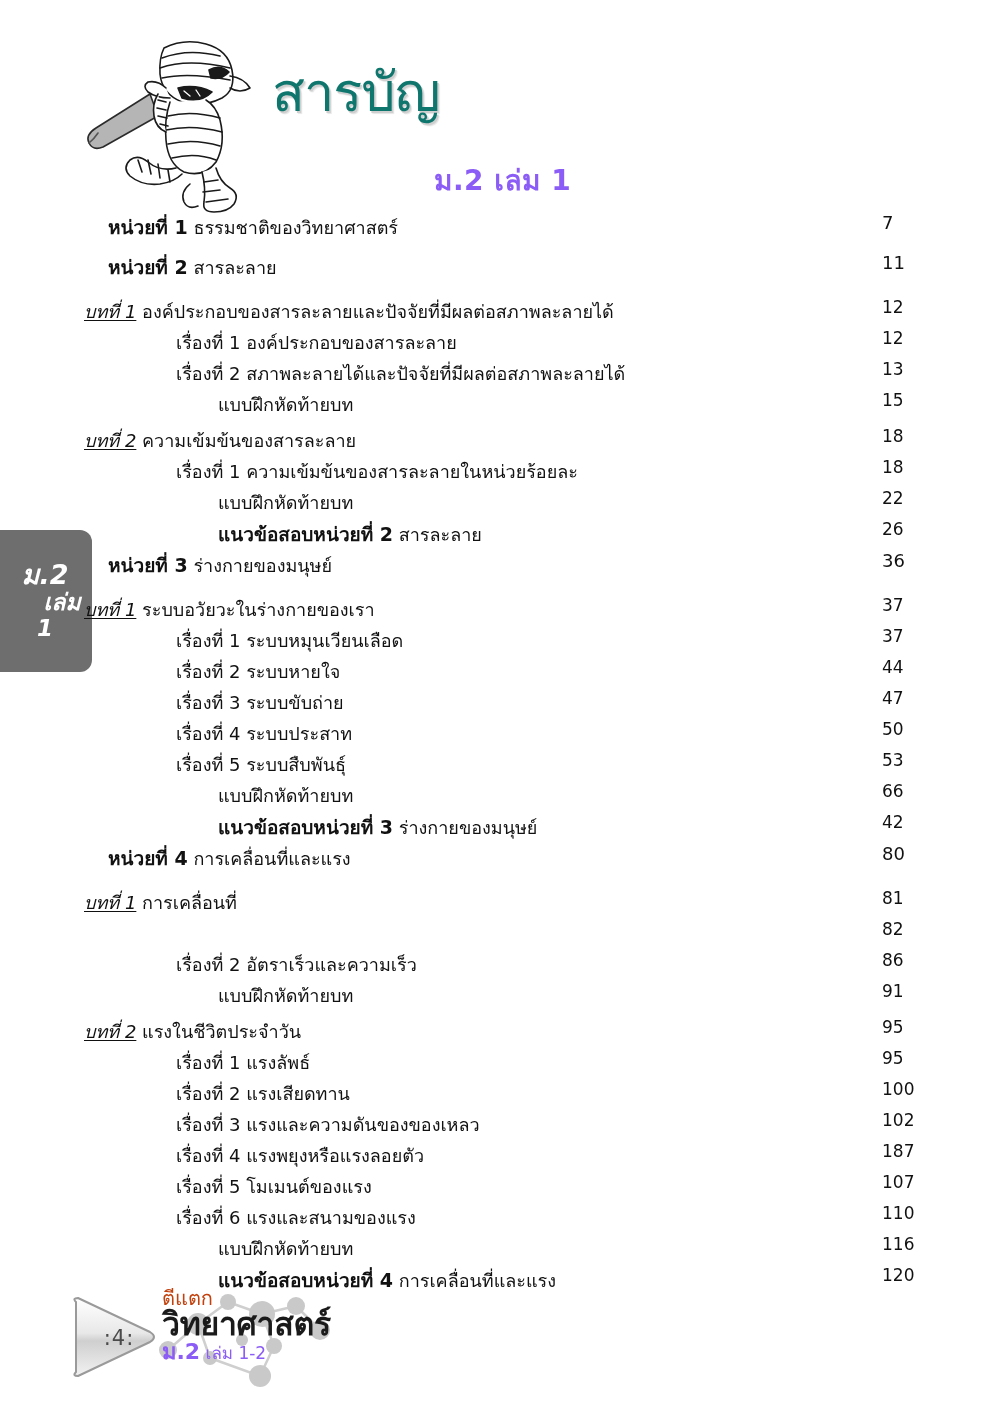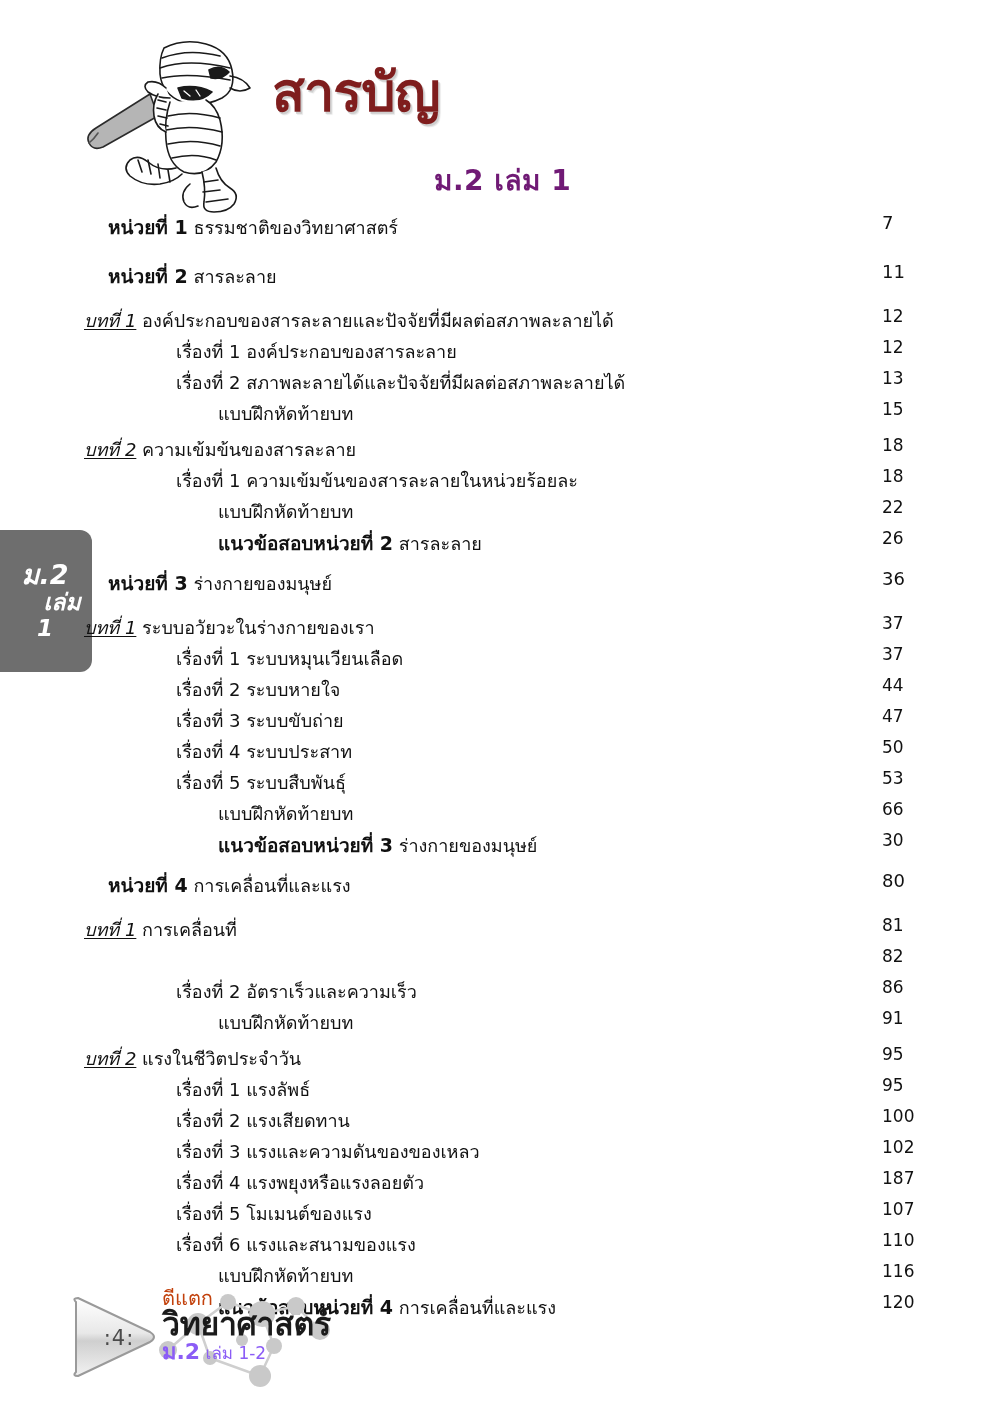--- a/index.html
+++ b/index.html
@@ -24,33 +24,33 @@
   }
   .mascot {
     position: absolute;
     left: 72px; top: 36px;
     width: 198px; height: 180px;
   }
   .toc-title {
     position: absolute;
     left: 272px; top: 66px;
     font-size: 54px;
-    font-weight: 700;
+    font-weight: 400;
     letter-spacing: -1px;
-    color: #7f1d1d;
+    color: #0f766e;
     text-shadow: 1.5px 1.5px 0 #cfcfcf, 2.5px 2.5px 1px #e6e6e6;
     line-height: 1;
     white-space: nowrap;
   }
   .toc-subtitle {
     position: absolute;
     left: 434px; top: 158px;
     font-size: 28px;
     font-weight: 700;
-    color: #701a75;
+    color: #8b5cf6;
     letter-spacing: 0.5px;
     white-space: nowrap;
   }
 
   
   .side-tab {
     position: absolute;
     left: -14px; top: 530px;
     width: 106px; height: 142px;
     background: #6e6e6e;
@@ -98,21 +98,21 @@
   }
 
   
   .lvl-unit   { padding-left: 108px; }
   .lvl-chap   { padding-left: 84px; }
   .lvl-topic  { padding-left: 176px; }
   .lvl-ex     { padding-left: 218px; }
   .lvl-exam   { padding-left: 218px; }
 
   .row.lvl-unit  { height: 40px; }
-  .row.gap-top   { margin-top: 9px; }
+  .row.gap-top   { }
   .row.gap-small { margin-top: 5px; }
 
   .t-strong {
     font-weight: 700;
     font-size: 19px;
   }
   .t-normal {
     font-weight: 400;
     font-size: 18px;
   }
@@ -305,21 +305,21 @@
     <div class="row lvl-topic">
       <div class="label"><span class="t-normal">เรื่องที่ 5 ระบบสืบพันธุ์</span></div>
       <div class="page">53</div>
     </div>
     <div class="row lvl-ex">
       <div class="label"><span class="t-normal">แบบฝึกหัดท้ายบท</span></div>
       <div class="page">66</div>
     </div>
     <div class="row lvl-exam">
       <div class="label"><span class="t-strong">แนวข้อสอบหน่วยที่ 3</span><span class="t-normal"> ร่างกายของมนุษย์</span></div>
-      <div class="page">30</div>
+      <div class="page">42</div>
     </div>
     <div class="row lvl-unit gap-top">
       <div class="label"><span class="t-strong">หน่วยที่ 4</span><span class="t-normal"> การเคลื่อนที่และแรง</span></div>
       <div class="page">80</div>
     </div>
     <div class="row lvl-chap gap-small">
       <div class="label"><span class="t-ital">บทที่ 1</span><span class="t-normal"> การเคลื่อนที่</span></div>
       <div class="page">81</div>
     </div>
     <div class="row lvl-topic">

